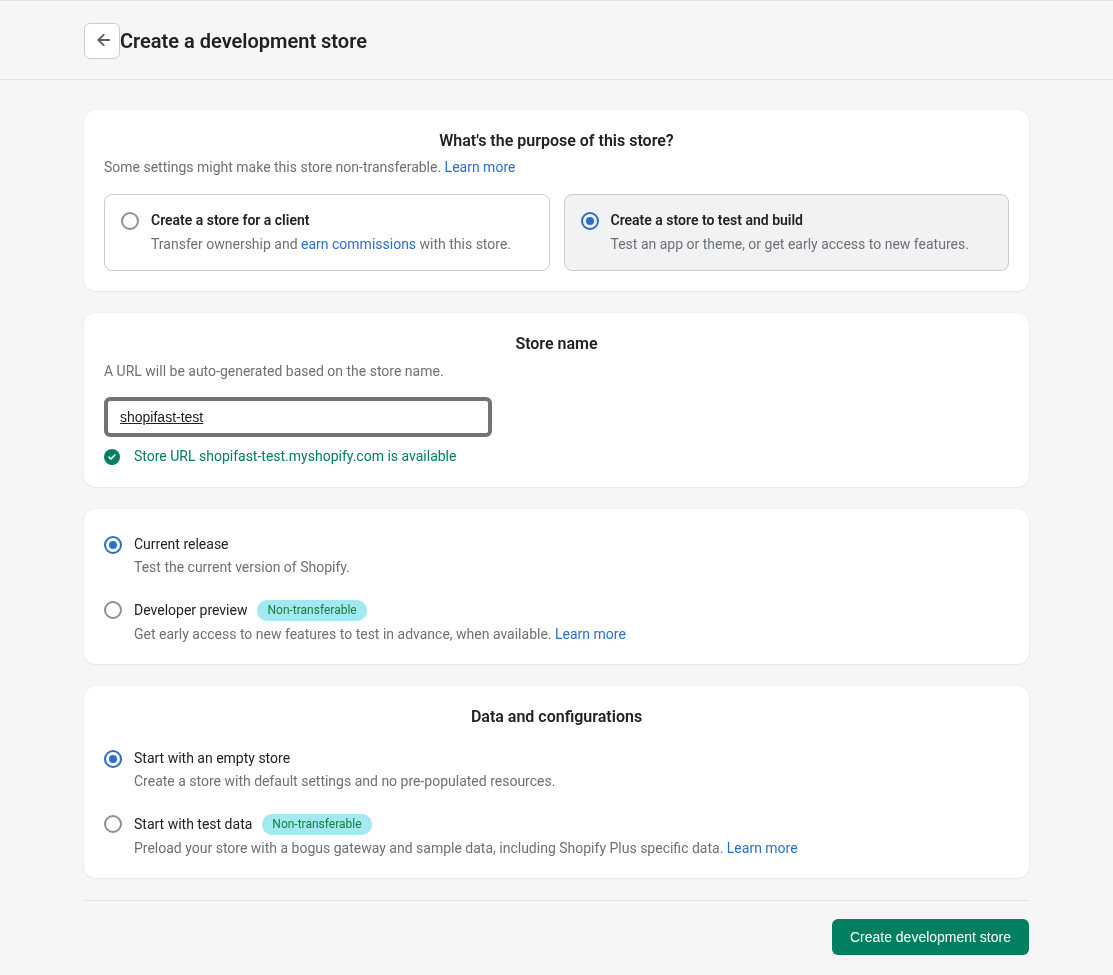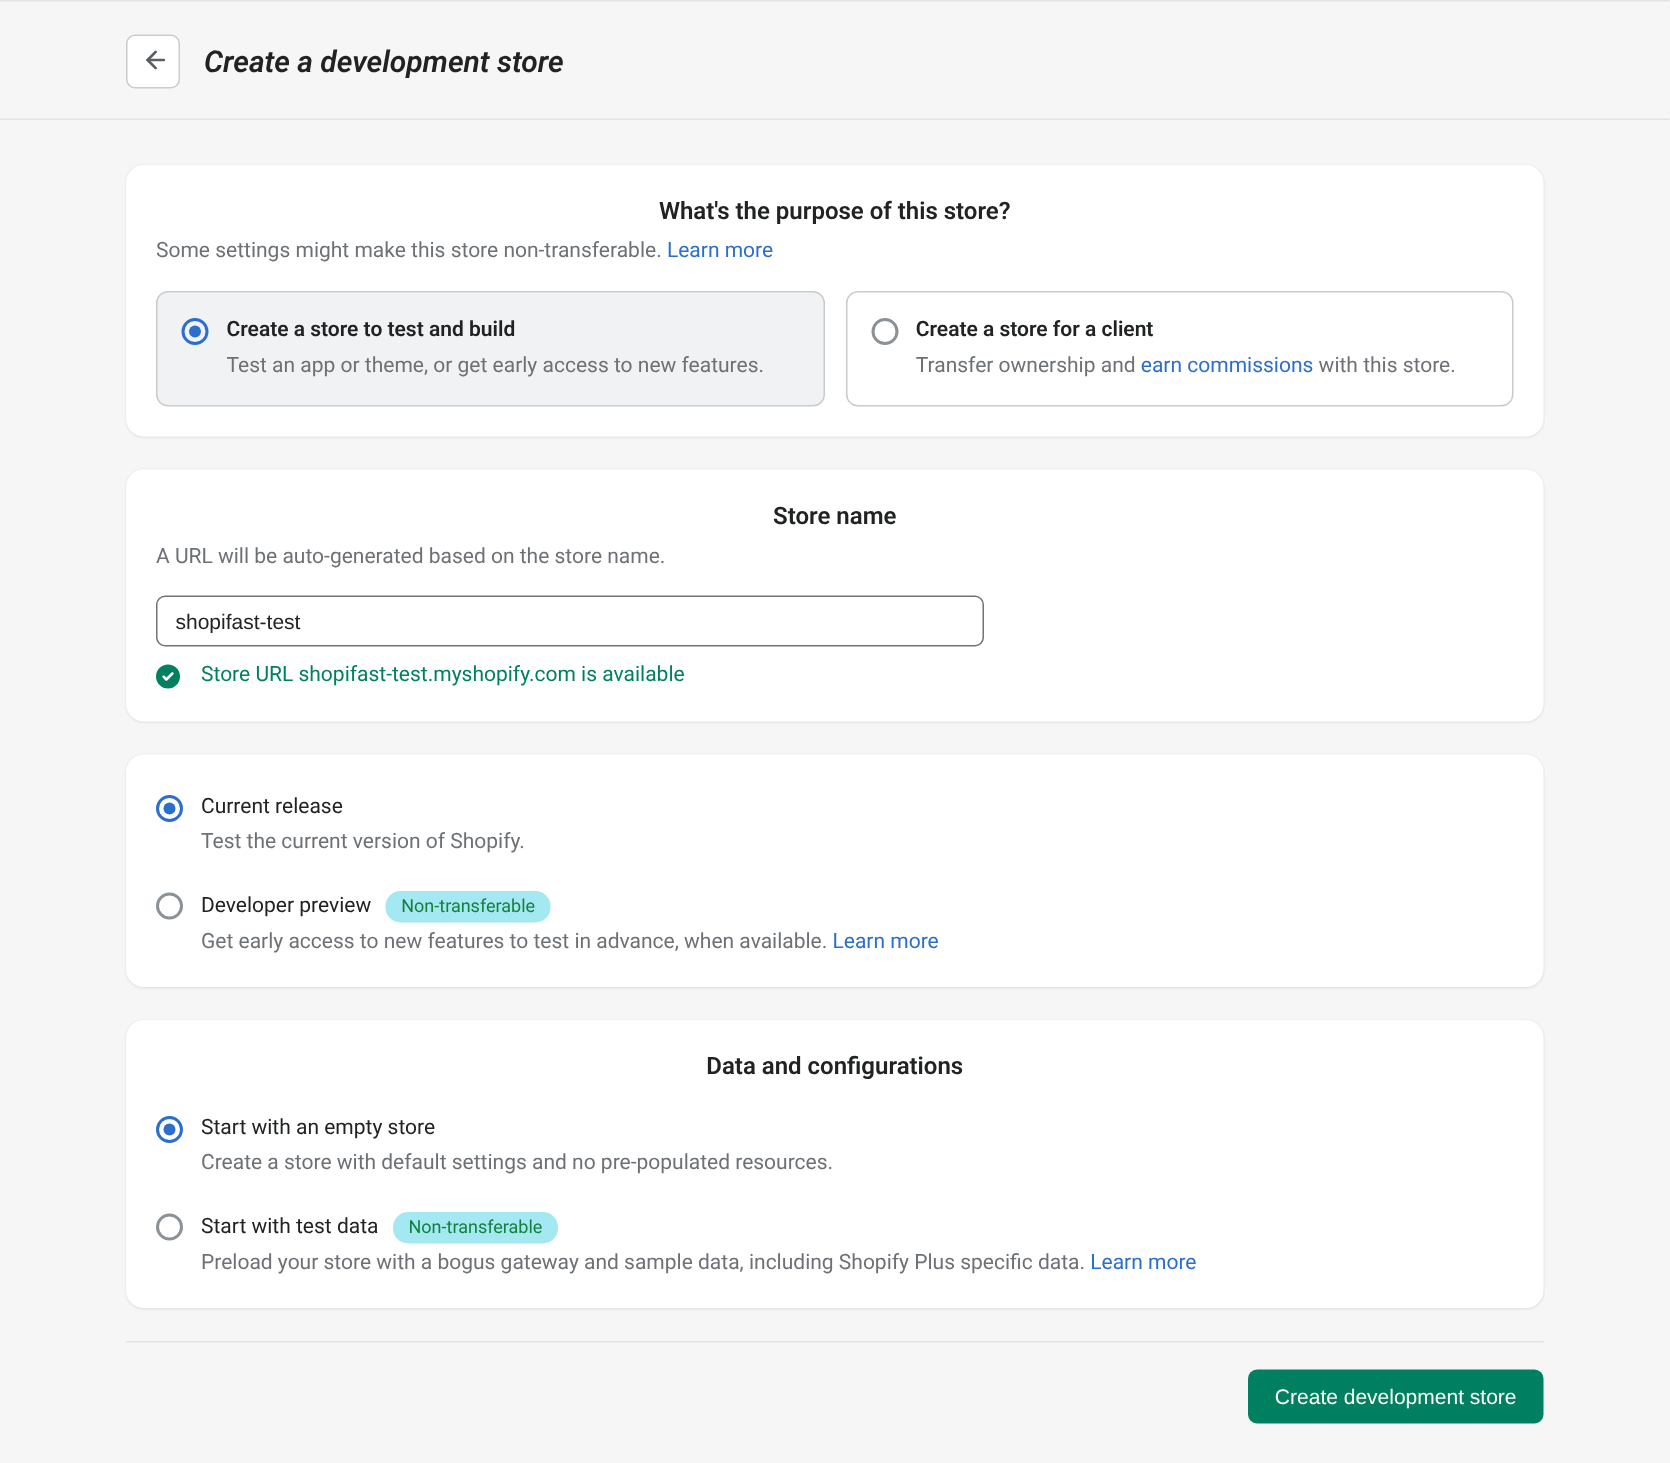--- a/index.html
+++ b/index.html
@@ -11,26 +11,24 @@
     line-height: 1.4;
   }
   .page {
     max-width: 1113px;
     margin: 0 auto;
     padding: 0;
   }
   .header-row {
     display: flex;
     align-items: center;
-    gap: 16px;
     padding: 22px 84px 20px;
     border-bottom: 1px solid #e1e3e5;
     margin-bottom: 30px;
     border-top: 1px solid #e1e3e5;
-    font-style: italic;
   }
   .back-btn {
     width: 36px;
     height: 36px;
     border: 1px solid #c9cccf;
     border-radius: 6px;
     background: #ffffff;
     display: flex;
     align-items: center;
     justify-content: center;
@@ -109,28 +107,29 @@
   .opt-title {
     font-weight: 600;
     color: #202223;
     margin-bottom: 4px;
   }
   .opt-desc {
     color: #6d7175;
     font-size: 14px;
   }
   .text-input {
-    width: 552px;
+    width: 388px;
     max-width: 100%;
     padding: 8px 12px;
-    border: 1px solid #737373;
+    border: 4px solid #737373;
     border-radius: 6px;
     font-size: 14px;
     color: #202223;
     background: #ffffff;
+    text-decoration: underline;
   }
   .avail-row {
     display: flex;
     align-items: center;
     gap: 14px;
     margin-top: 10px;
     color: #008060;
     font-size: 14px;
   }
   .check-circle {
@@ -209,37 +208,37 @@
 
   <div class="content">
 
     <div class="card">
       <div class="card-heading">What's the purpose of this store?</div>
       <div class="card-sub">
         <span>Some settings might make this store non-transferable. </span><a class="link">Learn more</a>
       </div>
       <div class="purpose-grid">
 
-        <div class="purpose-option selected">
-          <div class="radio-outer checked">
-              <div class="radio-inner"></div>
-            </div>
-          <div>
-            <div class="opt-title">Create a store to test and build</div>
-            <div class="opt-desc">Test an app or theme, or get early access to new features.</div>
-          </div>
-        </div>
-
         <div class="purpose-option">
           <div class="radio-outer"></div>
           <div>
             <div class="opt-title">Create a store for a client</div>
             <div class="opt-desc">
               <span>Transfer ownership and </span><a class="link">earn commissions</a><span> with this store.</span>
             </div>
+          </div>
+        </div>
+
+        <div class="purpose-option selected">
+          <div class="radio-outer checked">
+              <div class="radio-inner"></div>
+            </div>
+          <div>
+            <div class="opt-title">Create a store to test and build</div>
+            <div class="opt-desc">Test an app or theme, or get early access to new features.</div>
           </div>
         </div>
       </div>
     </div>
 
     <div class="card">
       <div class="card-heading">Store name</div>
       <div class="card-sub">A URL will be auto-generated based on the store name.</div>
       <input type="text" class="text-input" value="shopifast-test" style="">
       <div class="avail-row">

